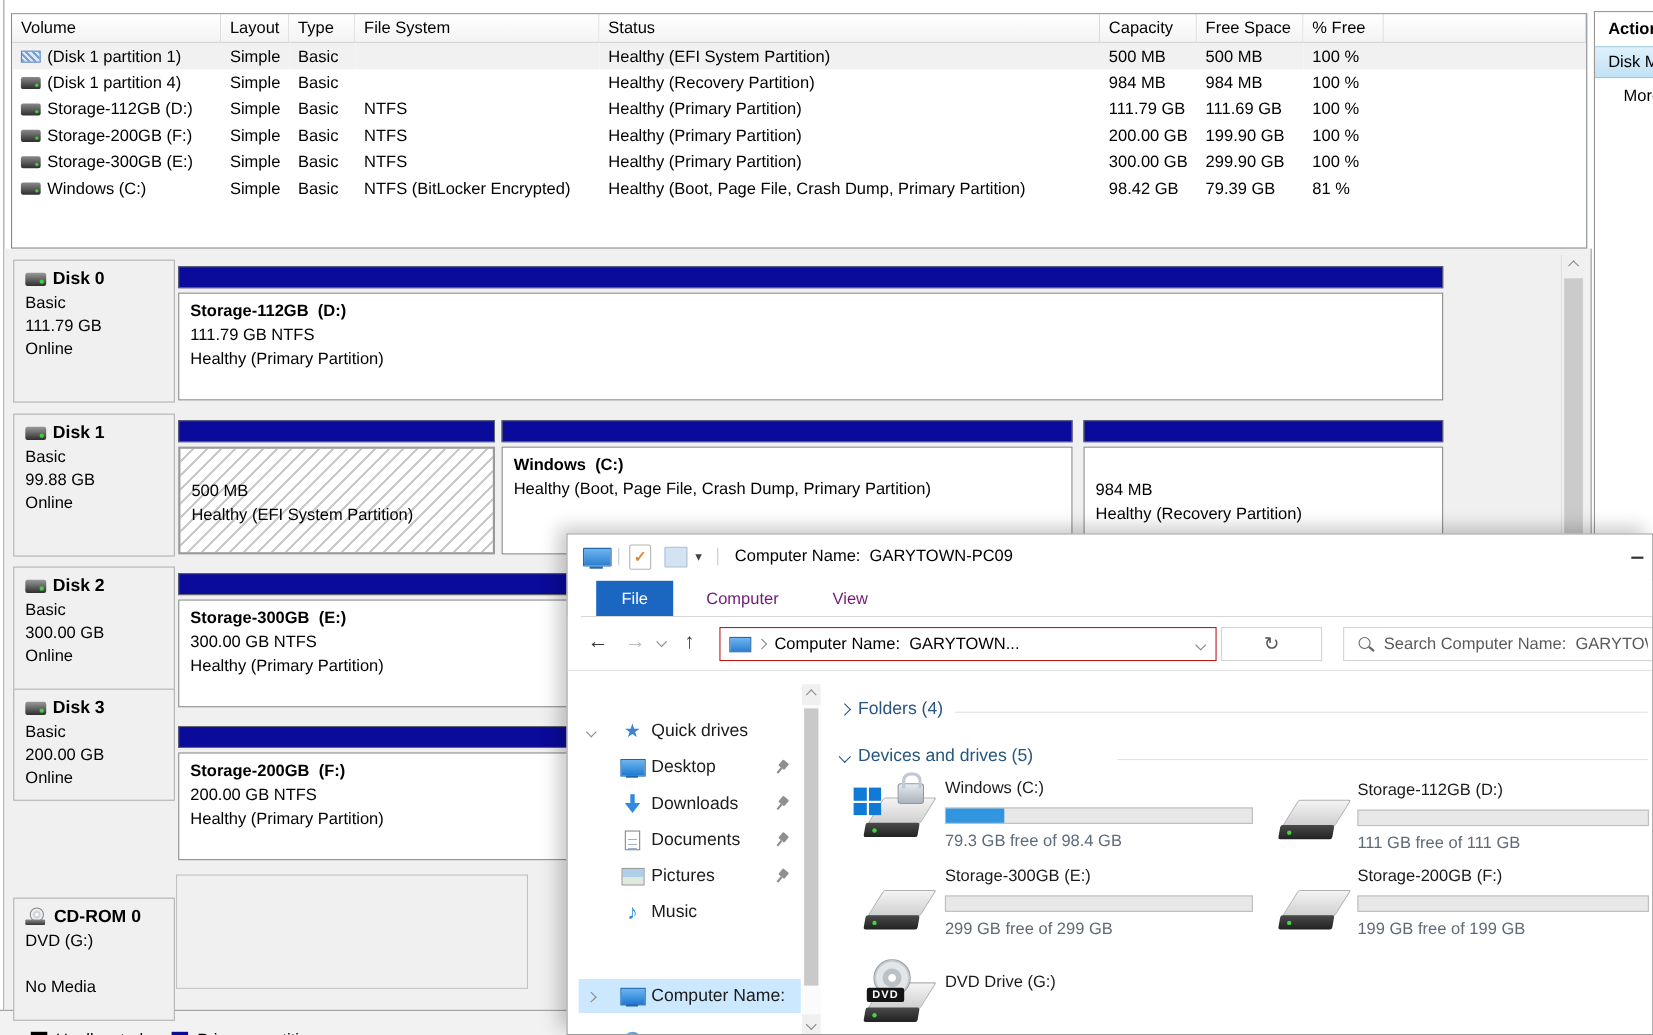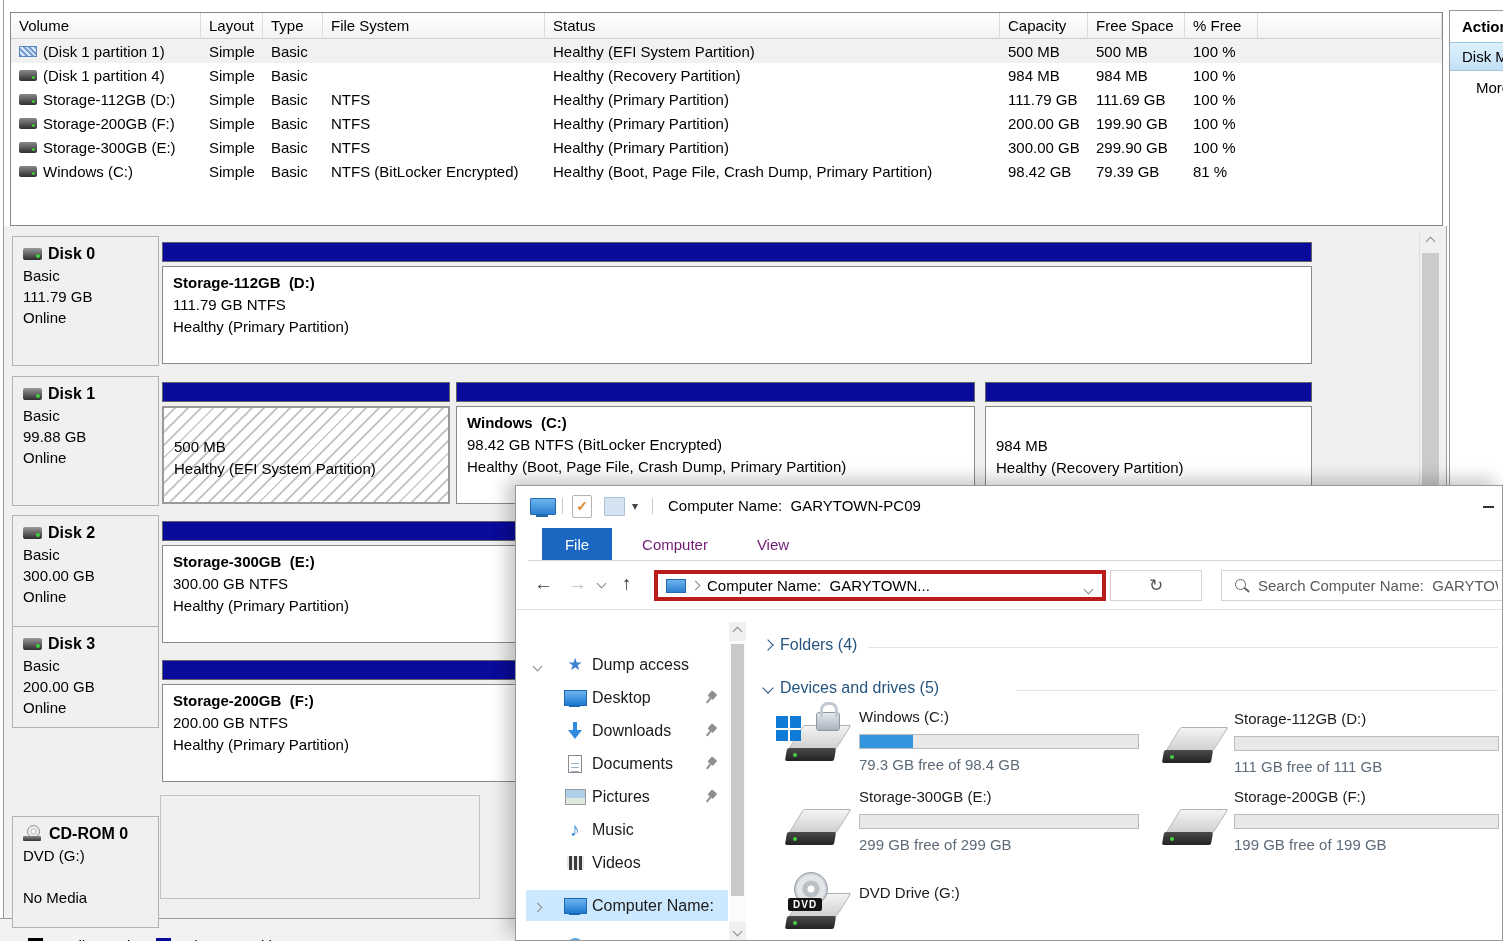--- a/index.html
+++ b/index.html
@@ -89,21 +89,21 @@
   .win-title{position:absolute;left:152px;top:11px;font-size:15px;white-space:pre;}
   .min-btn{position:absolute;right:8px;top:20px;width:11px;height:2px;background:#333;}
 
   .tabs{position:absolute;left:12px;top:42px;width:100%;height:33px;background:#fff;border-bottom:1px solid #d8d8d8;box-sizing:border-box;}
   .tab-file{position:absolute;left:14px;top:0;width:70px;height:32px;background:#1a66c0;color:#fff;
             font-size:15px;display:flex;align-items:center;justify-content:center;}
   .tab{position:absolute;top:0;height:32px;font-size:15px;color:#701a75;display:flex;align-items:center;justify-content:center;}
 
   .addr-row{position:absolute;left:0;top:75px;width:100%;height:49px;background:#fff;border-bottom:1px solid #e3e3e3;box-sizing:border-box;}
   .nav-glyph{position:absolute;top:12px;font-size:19px;color:#3a3a3a;}
-  .addr-box{position:absolute;left:138px;top:9px;width:452px;height:31px;border:4px solid #b91c1c;box-sizing:border-box;display:flex;align-items:center;}
+  .addr-box{position:absolute;left:138px;top:9px;width:452px;height:31px;border:1px solid #b91c1c;box-sizing:border-box;display:flex;align-items:center;}
   .addr-pc{width:18px;height:12px;background:linear-gradient(#6db5ef,#2d7fd0);border:1px solid #2368ad;margin:0 6px 0 8px;flex:0 0 auto;}
   .addr-text{font-size:15px;white-space:pre;margin-left:8px;}
   .addr-caret{position:absolute;right:10px;top:12px;}
   .refresh-box{position:absolute;left:594px;top:9px;width:92px;height:31px;border:1px solid #d4d4d4;box-sizing:border-box;
                display:flex;align-items:center;justify-content:center;font-size:17px;color:#555;}
   .search-box{position:absolute;left:705px;top:9px;width:283px;height:31px;border:1px solid #d4d4d4;box-sizing:border-box;}
   .search-box input{position:absolute;left:34px;top:0;width:240px;height:27px;border:none;outline:none;
                     font-family:"Liberation Sans",sans-serif;font-size:15px;color:#333;}
   .search-box input::placeholder{color:#5a5a5a;opacity:1;}
   .mag{position:absolute;left:13px;top:8px;width:9px;height:9px;border:1.5px solid #666;border-radius:50%;}
@@ -331,21 +331,20 @@
       <div class="pbar"></div>
       <div class="pbody">
         <div class="pline">500 MB</div>
         <div class="pline">Healthy (EFI System Partition)</div>
       </div>
     </div>
     <div class="part" style="left:456px;top:382px;width:519px;height:122px">
       <div class="pbar"></div>
       <div class="pbody">
         <div class="ptitle">Windows  (C:)</div>
-        <div class="pline">98.42 GB NTFS (BitLocker Encrypted)</div>
         <div class="pline">Healthy (Boot, Page File, Crash Dump, Primary Partition)</div>
       </div>
     </div>
     <div class="part plain" style="left:985px;top:382px;width:327px;height:122px">
       <div class="pbar"></div>
       <div class="pbody">
         <div class="pline">984 MB</div>
         <div class="pline">Healthy (Recovery Partition)</div>
       </div>
     </div>
@@ -454,21 +453,21 @@
         <span class="mag"></span>
         <input type="text" placeholder="Search Computer Name:  GARYTOWN" style="">
       </div>
     </div>
 
     <div class="side-item" style="top:163px">
       <span class="chslot"><span class="chev down gray"></span></span>
       <span class="icoslot">
           <span class="ico-star">★</span>
         </span>
-      <span class="lbl">Dump access</span>
+      <span class="lbl">Quick drives</span>
     </div>
     <div class="side-item" style="top:196px">
       <span class="chslot"></span>
       <span class="icoslot">
           <span class="ico-monitor"></span>
         </span>
       <span class="lbl">Desktop</span>
       <span class="pin"></span>
     </div>
     <div class="side-item" style="top:229px">
@@ -494,27 +493,20 @@
         </span>
       <span class="lbl">Pictures</span>
       <span class="pin"></span>
     </div>
     <div class="side-item" style="top:328px">
       <span class="chslot"></span>
       <span class="icoslot">
           <span class="ico-music">♪</span>
         </span>
       <span class="lbl">Music</span>
-    </div>
-    <div class="side-item" style="top:361px">
-      <span class="chslot"></span>
-      <span class="icoslot">
-          <span class="ico-film"></span>
-        </span>
-      <span class="lbl">Videos</span>
     </div>
     <div class="side-item selrow" style="top:404px;left:10px;width:202px">
       <span class="chslot" style="margin-left:8px"><span class="chev right gray"></span></span>
       <span class="icoslot">
           <span class="ico-monitor"></span>
         </span>
       <span class="lbl">Computer Name:</span>
     </div>
     <div class="side-item" style="top:444px">
       <span class="chslot"></span>

